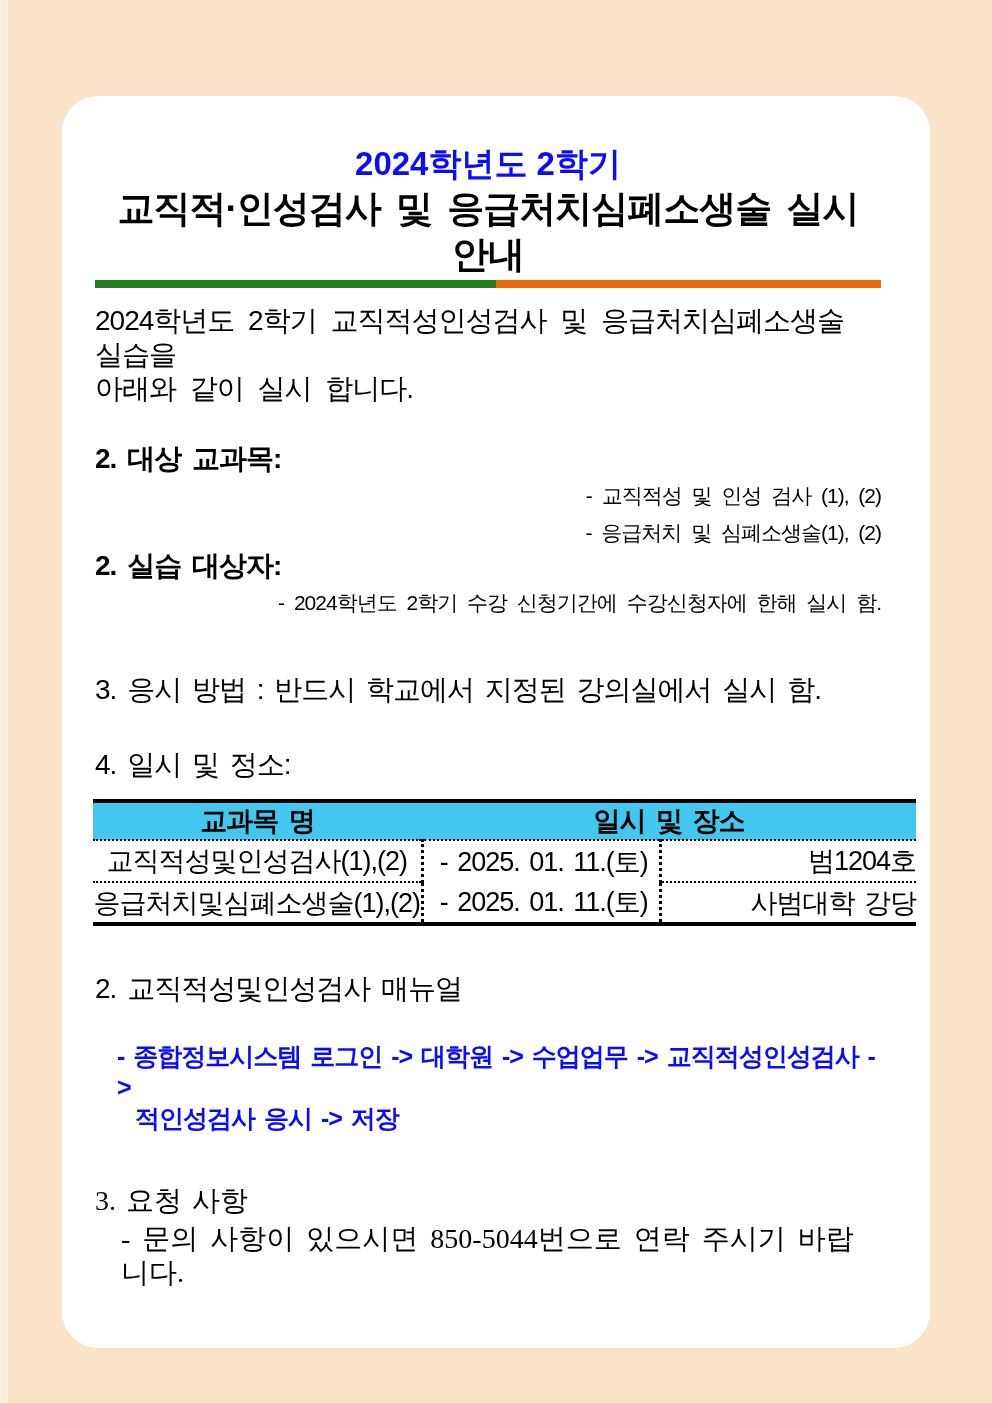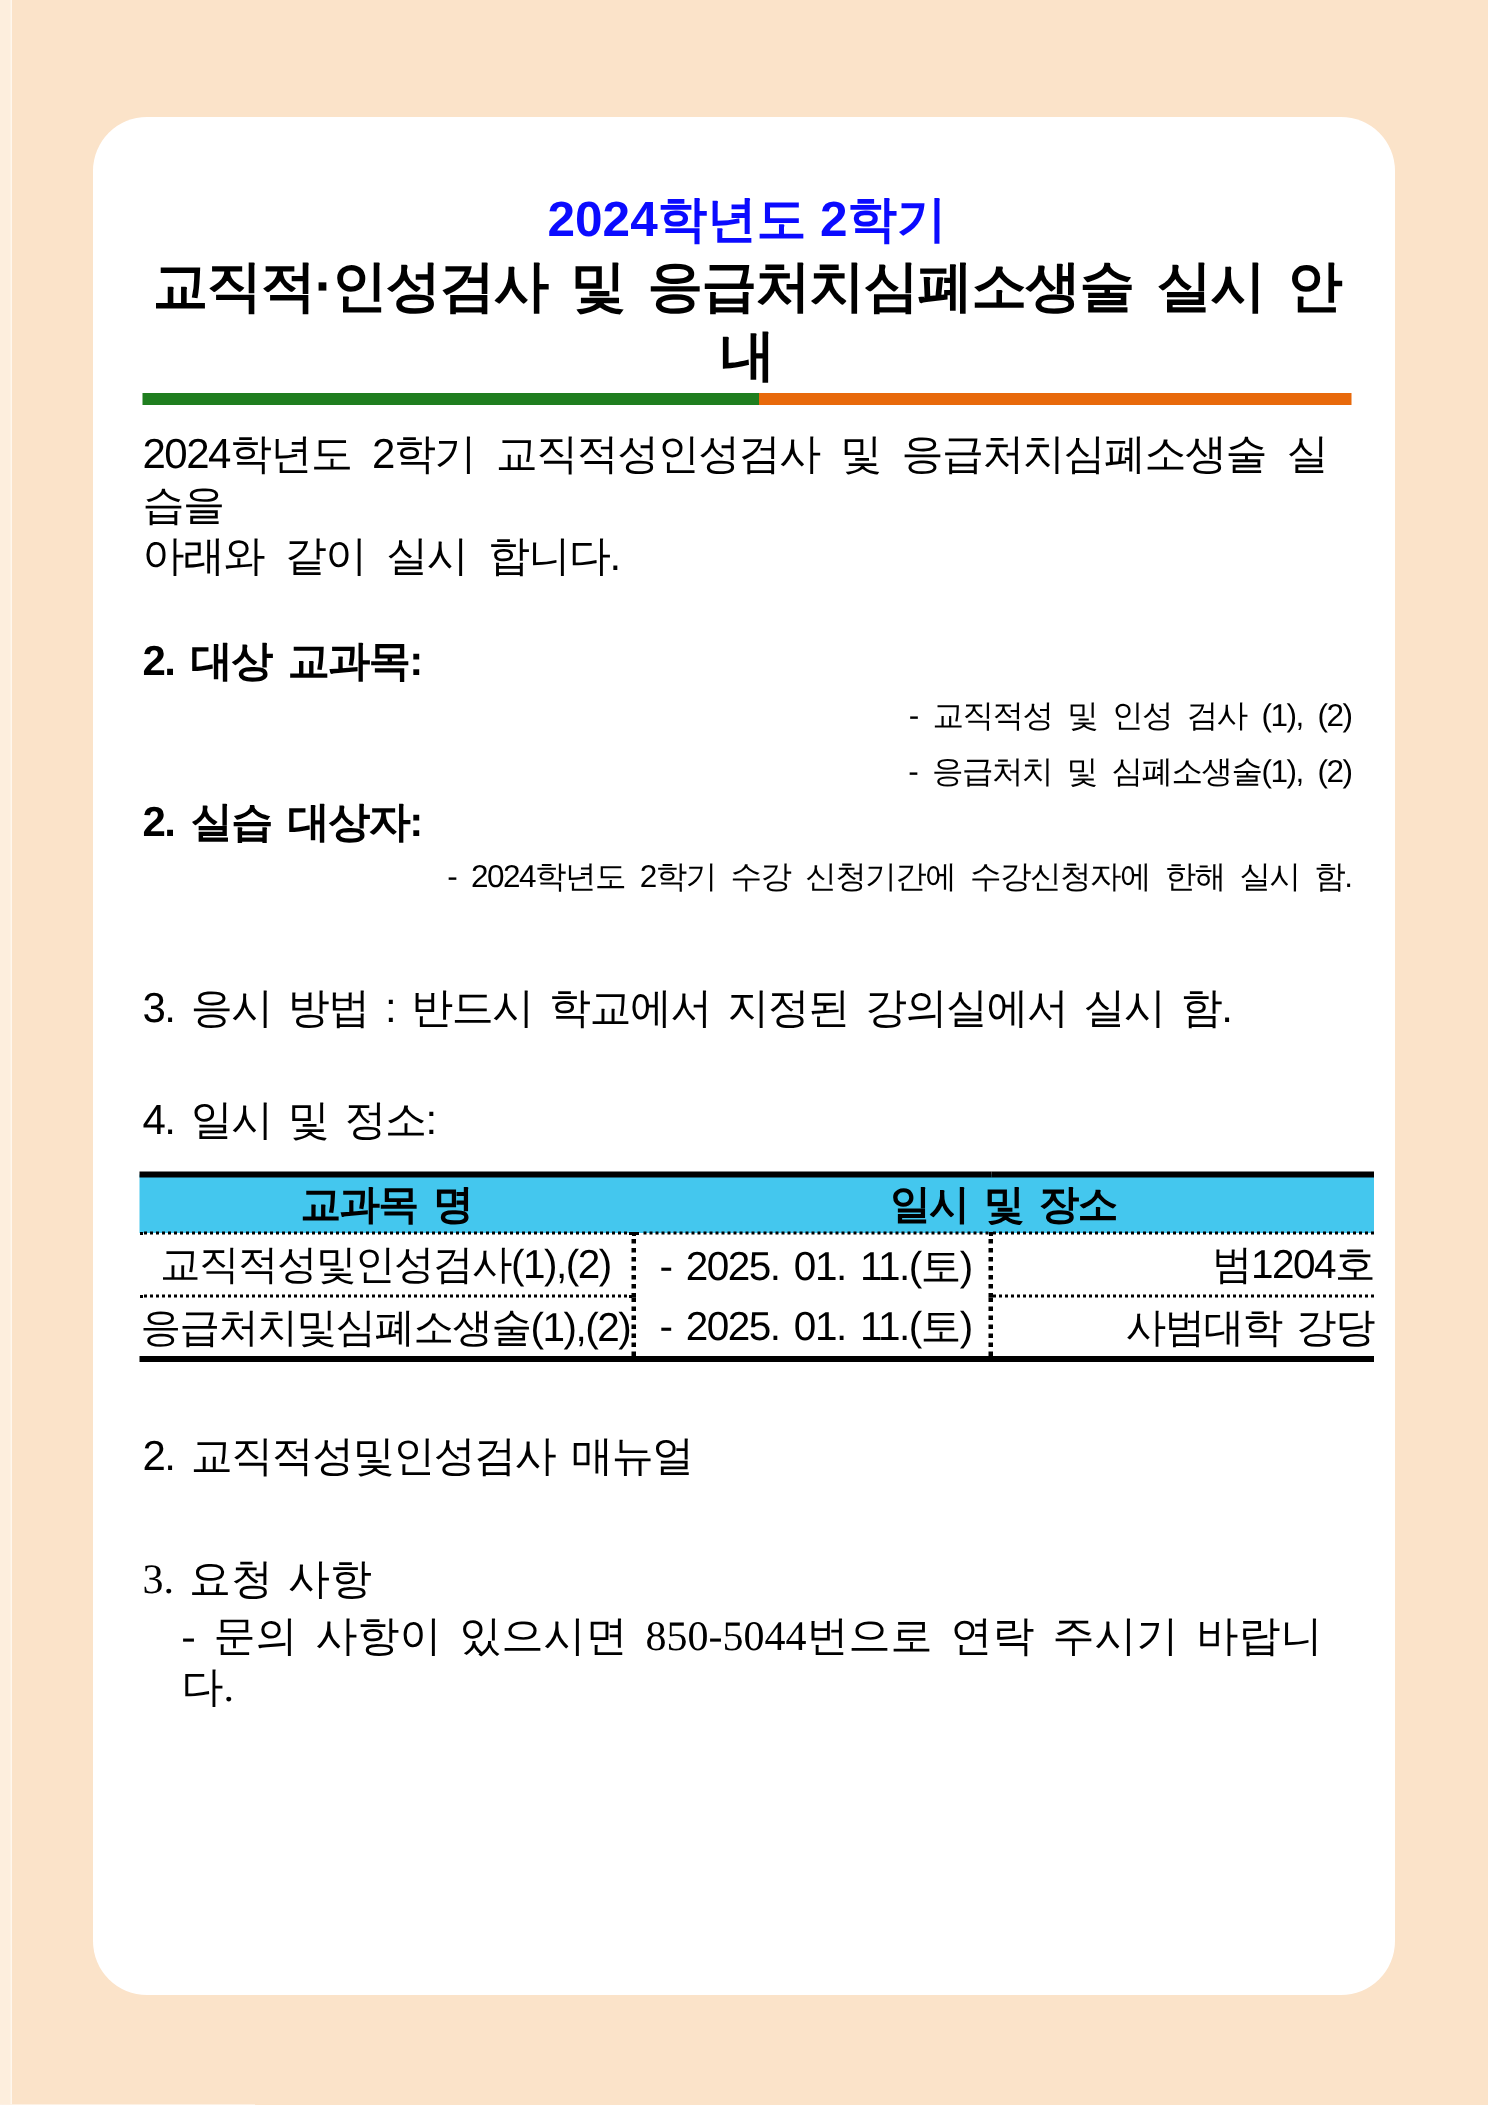--- a/index.html
+++ b/index.html
@@ -18,23 +18,23 @@
     font-family:"Liberation Sans","DejaVu Sans",sans-serif;
     color:var(--ink);
     position:relative;
     overflow:hidden;
   }
   .edge-strip{
     position:absolute;left:0;top:0;width:8px;height:1403px;
     background:#fdeedd;border-right:1px solid #fff7ee;
   }
   .card{
-    position:absolute;left:62px;top:78px;width:868px;height:1252px;
+    position:absolute;left:62px;top:96px;width:868px;height:1252px;
     background:var(--card-bg);border-radius:36px;
-    padding:48px 20px 0 24px;
+    padding:48px 40px 0 24px;
   }
   .content{padding:0 9px;}
   .subtitle{
     text-align:center;color:var(--accent-blue);
     font-size:33px;font-weight:bold;line-height:40px;
   }
   .title{
     text-align:center;color:var(--ink);
     font-size:37px;font-weight:bold;line-height:46px;
     margin-top:2px;letter-spacing:-1px;word-spacing:6px;
@@ -145,18 +145,22 @@
         </tr>
         <tr>
           <td class="cell-subject">응급처치및심폐소생술(1),(2)</td>
           <td class="cell-datetime">- 2025. 01. 11.(토)</td>
           <td class="cell-place">사범대학 강당</td>
         </tr>
       </tbody>
     </table>
 
     <div class="sec-heading manual-heading">2. 교직적성및인성검사 매뉴얼</div>
+    <div class="manual-block">
+      <div class="manual-line1">- 종합정보시스템 로그인 -&gt; 대학원 -&gt; 수업업무 -&gt; 교직적성인성검사 -&gt;</div>
+      <div class="manual-line2">적인성검사 응시 -&gt; 저장</div>
+    </div>
 
     <div class="serif request-heading">3. 요청 사항</div>
     <div class="serif request-item">- 문의 사항이 있으시면 850-5044번으로 연락 주시기 바랍니다.</div>
 
   </div>
 </div>
 
 </body></html>

